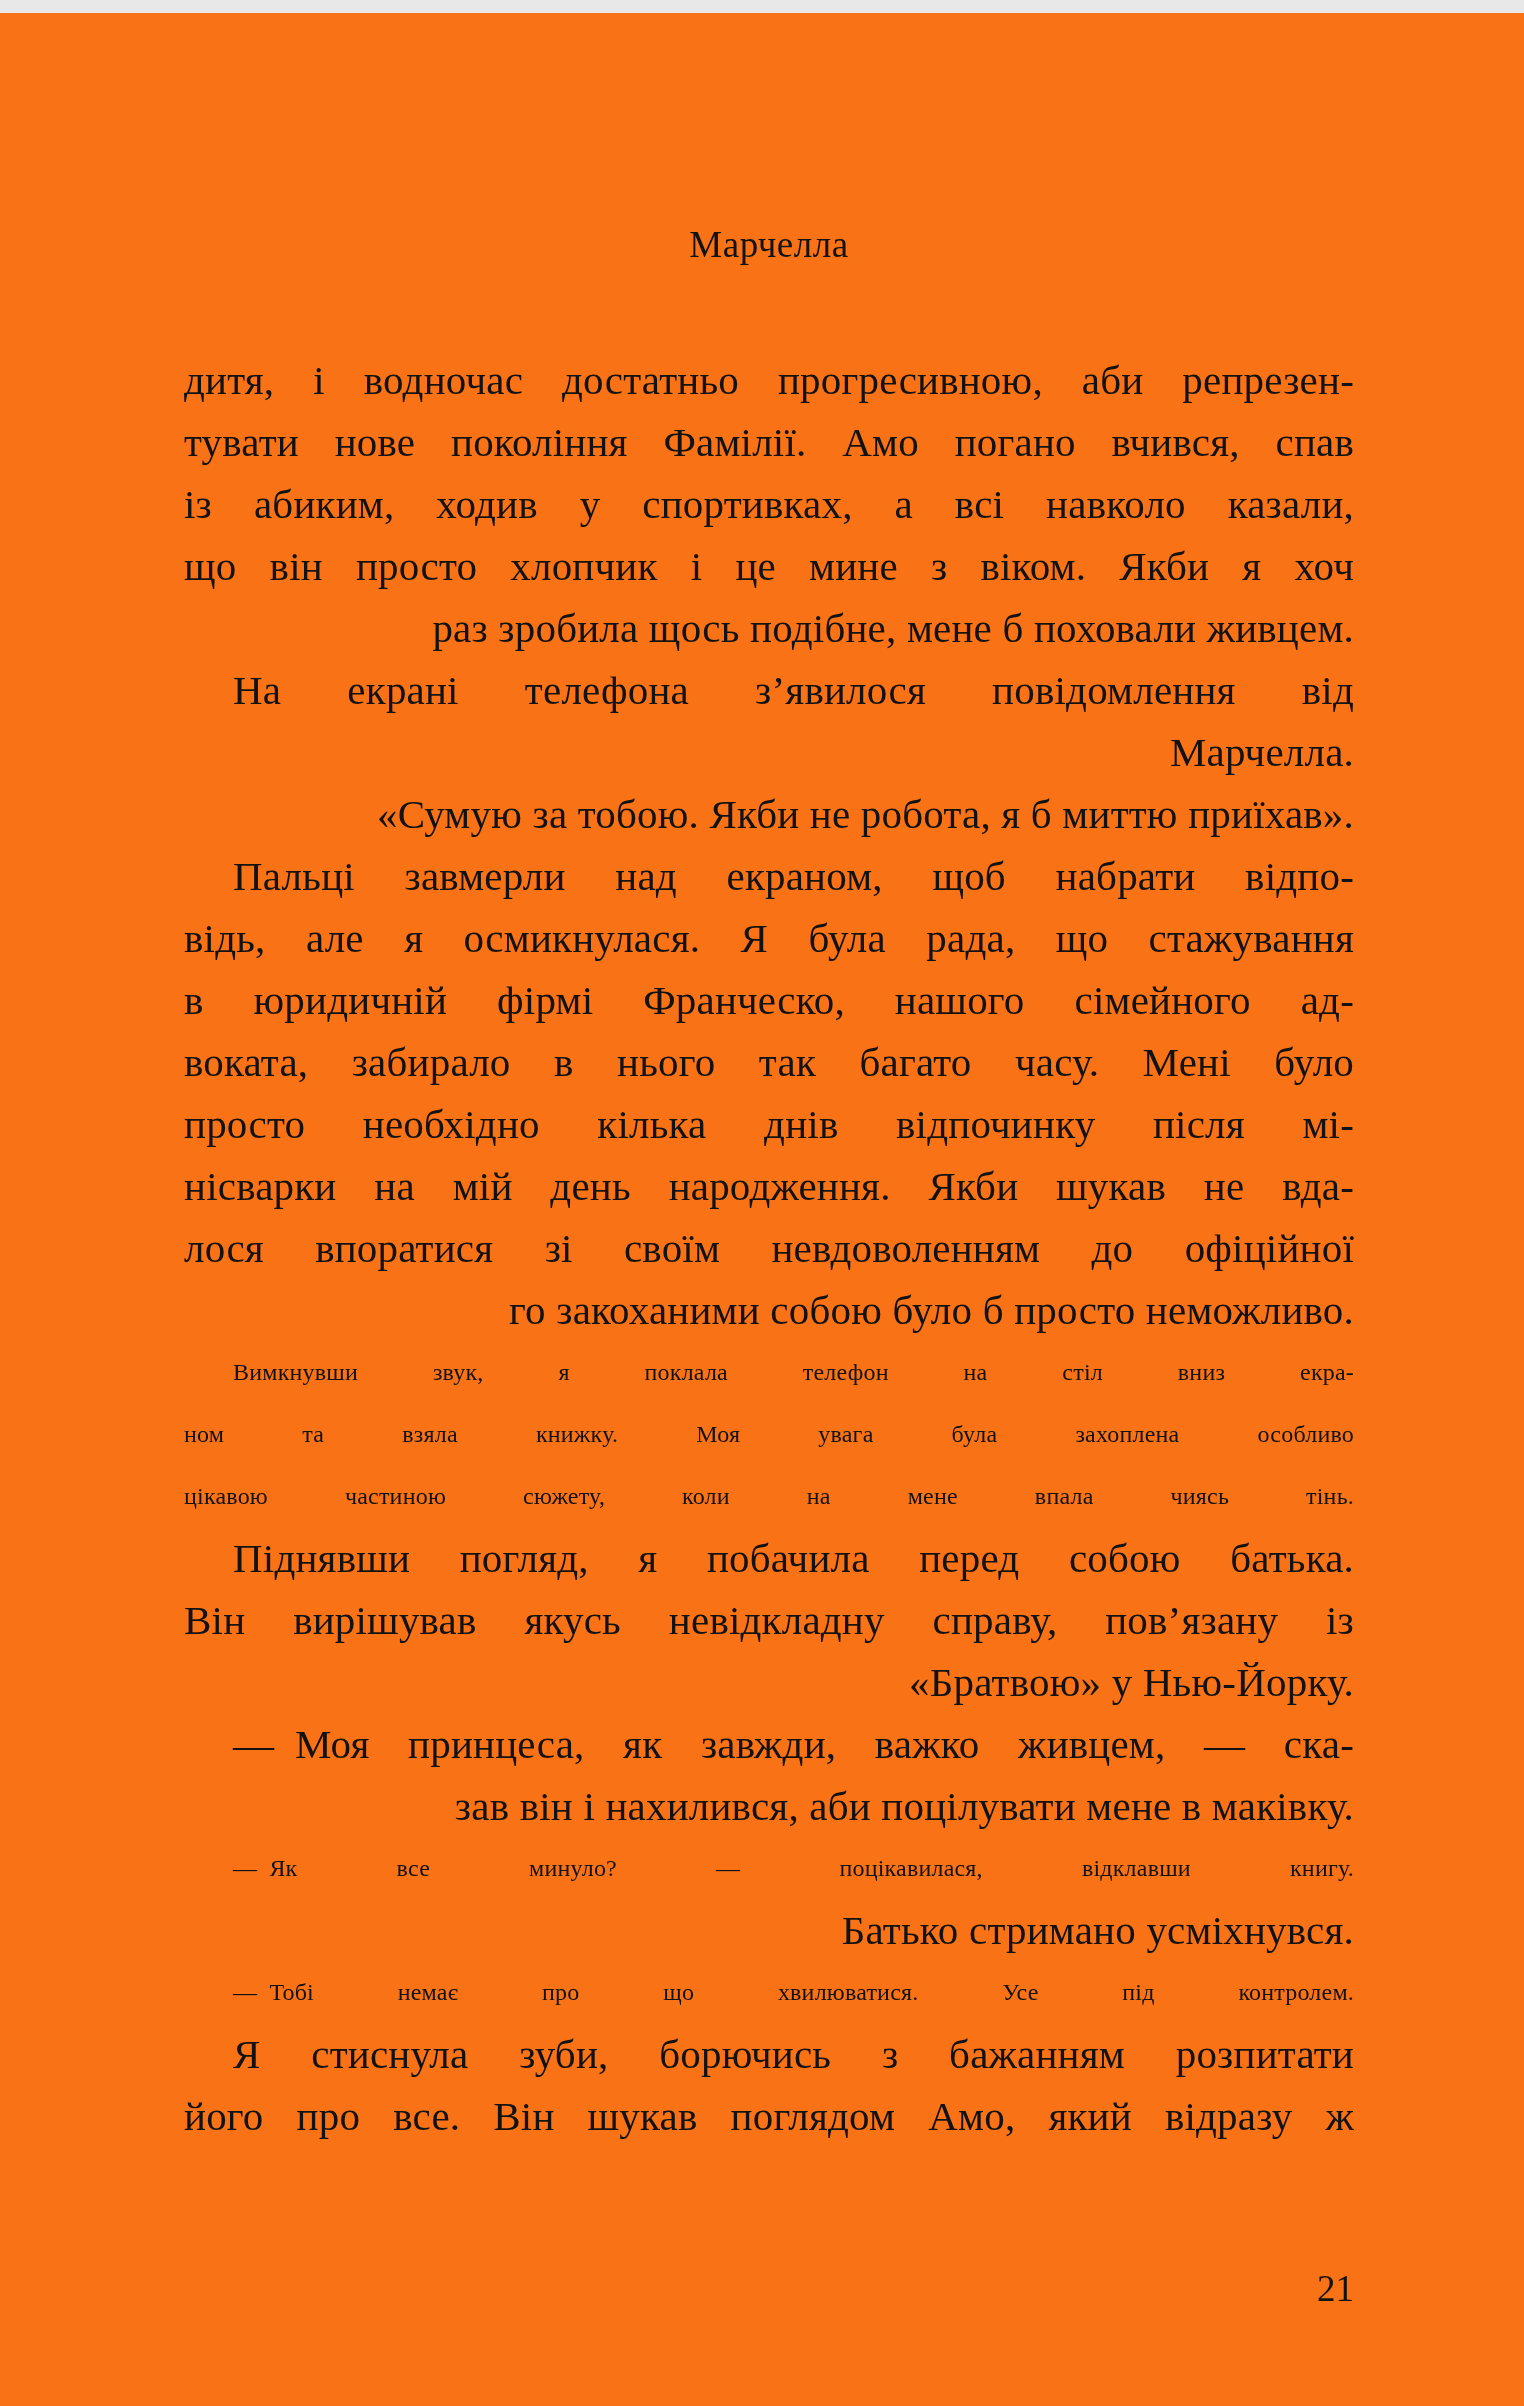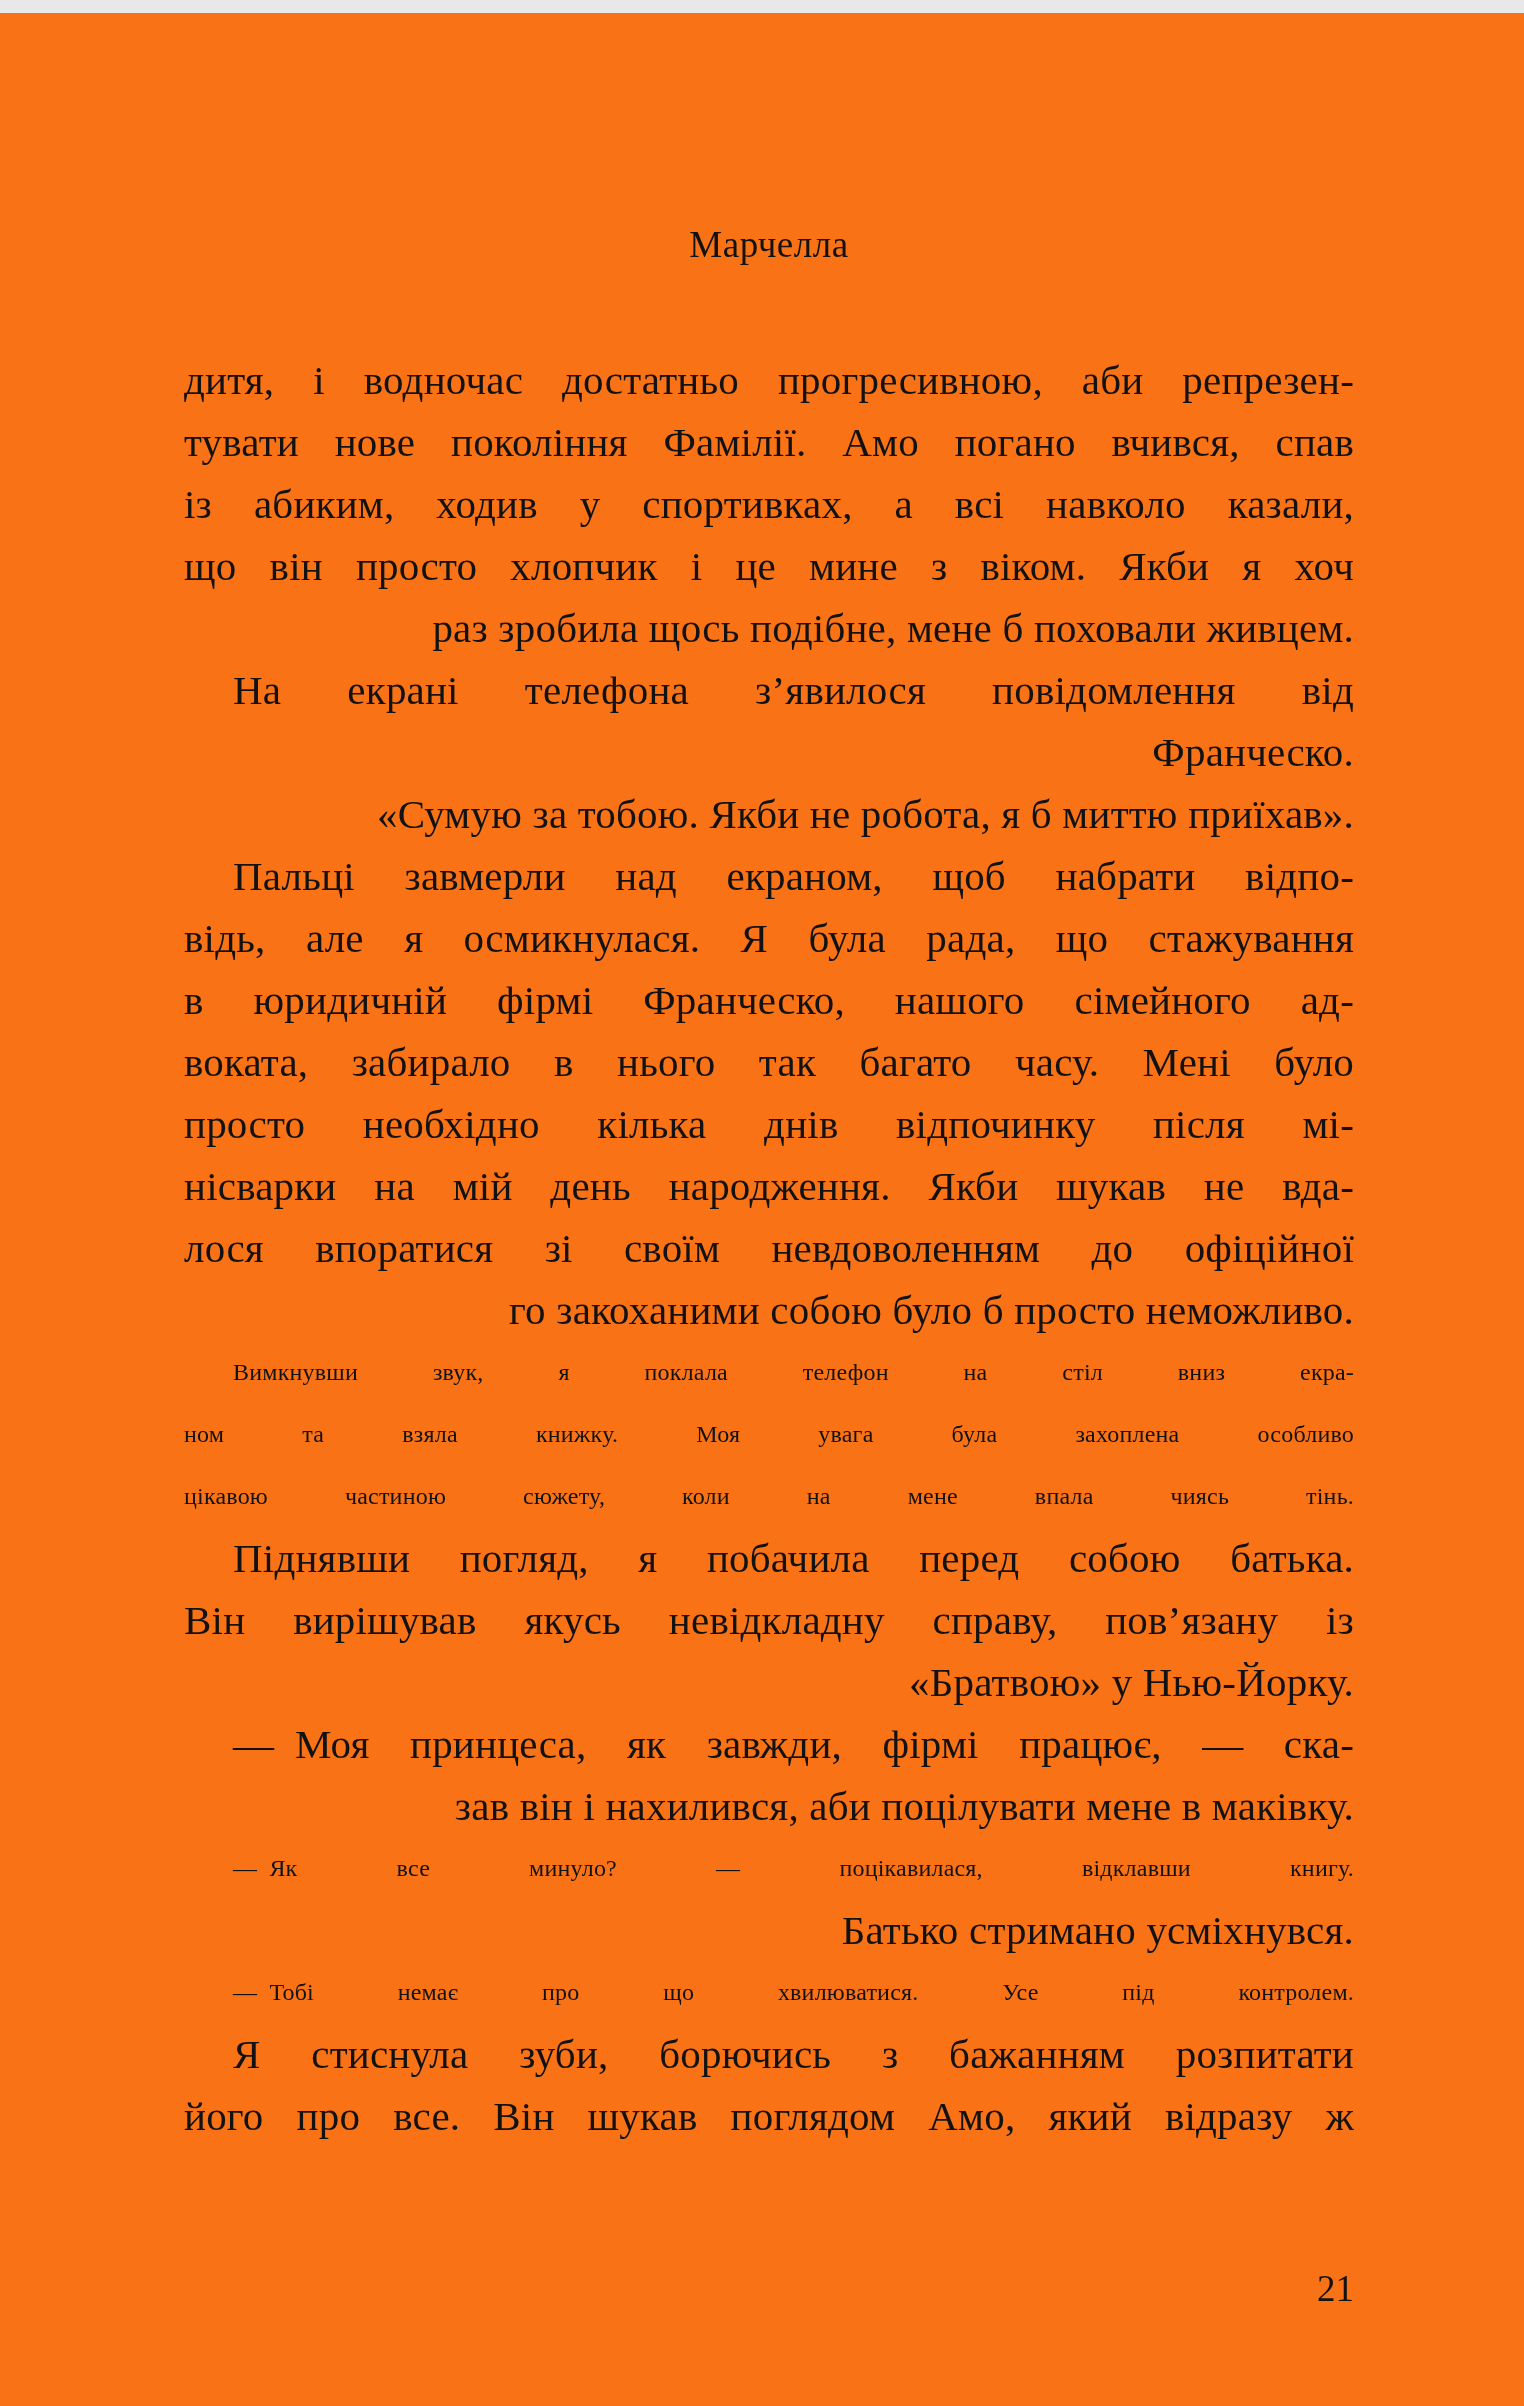--- a/index.html
+++ b/index.html
@@ -67,37 +67,37 @@
 <div class="page">
   <div class="running-header">Марчелла</div>
 
   <div class="text-block">
       <div class="line fill">дитя, і водночас достатньо прогресивною, аби репрезен-</div>
       <div class="line fill">тувати нове покоління Фамілії. Амо погано вчився, спав</div>
       <div class="line fill">із абиким, ходив у спортивках, а всі навколо казали,</div>
       <div class="line fill">що він просто хлопчик і це мине з віком. Якби я хоч</div>
       <div class="line">раз зробила щось подібне, мене б поховали живцем.</div>
       <div class="line fill indent">На екрані телефона з’явилося повідомлення від</div>
-      <div class="line">Франческо.</div>
+      <div class="line">Марчелла.</div>
       <div class="line indent">«Сумую за тобою. Якби не робота, я б миттю приїхав».</div>
       <div class="line fill indent">Пальці завмерли над екраном, щоб набрати відпо-</div>
       <div class="line fill">відь, але я осмикнулася. Я була рада, що стажування</div>
       <div class="line fill">в юридичній фірмі Франческо, нашого сімейного ад-</div>
       <div class="line fill">воката, забирало в нього так багато часу. Мені було</div>
       <div class="line fill">просто необхідно кілька днів відпочинку після мі-</div>
       <div class="line fill">нісварки на мій день народження. Якби шукав не вда-</div>
       <div class="line fill">лося впоратися зі своїм невдоволенням до офіційної</div>
       <div class="line">го закоханими собою було б просто неможливо.</div>
       <div class="line fill small indent">Вимкнувши звук, я поклала телефон на стіл вниз екра-</div>
       <div class="line fill small">ном та взяла книжку. Моя увага була захоплена особливо</div>
       <div class="line fill small">цікавою частиною сюжету, коли на мене впала чиясь тінь.</div>
       <div class="line fill indent">Піднявши погляд, я побачила перед собою батька.</div>
       <div class="line fill">Він вирішував якусь невідкладну справу, пов’язану із</div>
       <div class="line">«Братвою» у Нью-Йорку.</div>
-      <div class="line fill indent">— Моя принцеса, як завжди, фірмі працює, — ска-</div>
+      <div class="line fill indent">— Моя принцеса, як завжди, важко живцем, — ска-</div>
       <div class="line">зав він і нахилився, аби поцілувати мене в маківку.</div>
       <div class="line fill small indent">— Як все минуло? — поцікавилася, відклавши книгу.</div>
       <div class="line">Батько стримано усміхнувся.</div>
       <div class="line fill small indent">— Тобі немає про що хвилюватися. Усе під контролем.</div>
       <div class="line fill indent">Я стиснула зуби, борючись з бажанням розпитати</div>
       <div class="line fill">його про все. Він шукав поглядом Амо, який відразу ж</div>
     </div>
 
   <div class="page-number">21</div>
 </div>

